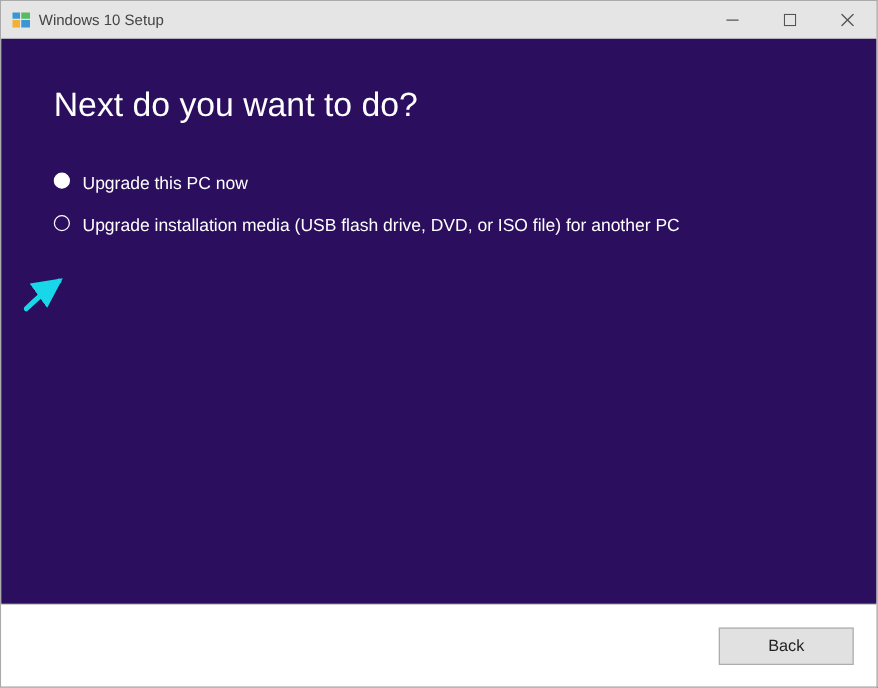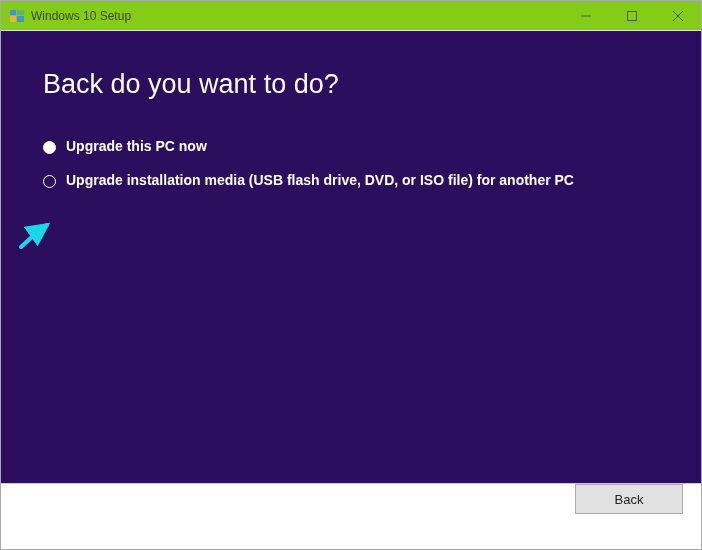--- a/index.html
+++ b/index.html
@@ -19,21 +19,21 @@
       width: 702px;
       height: 550px;
       border: 1px solid #aaa;
       display: flex;
       flex-direction: column;
       position: relative;
       background: #fff;
     }
     .titlebar {
       height: 30px;
-      background: #84cc16;
+      background: #e5e5e5;
       display: flex;
       align-items: center;
       padding-left: 8px;
       border-bottom: 1px solid #e0e0e0;
       color: #444;
       font-size: 12px;
     }
     .titlebar-icon {
       width: 16px;
       height: 16px;
@@ -79,44 +79,45 @@
       color: #fff;
       margin-bottom: 38px;
     }
     .radio-group {
       display: flex;
       flex-direction: column;
       gap: 18px;
     }
     .radio-item {
       display: flex;
-      align-items: flex-end;
+      align-items: flex-start;
       gap: 10px;
       font-size: 14px;
       color: #fff;
       cursor: pointer;
-      font-weight: 700;
+      font-weight: 400;
     }
     .radio-circle {
       width: 13px;
       height: 13px;
       border-radius: 50%;
       border: 1.5px solid #fff;
       flex: 0 0 auto;
       display: inline-block;
       position: relative;
     }
     .radio-circle.filled {
       background: #fff;
     }
     .footer {
       height: 66px;
       background: #fff;
       border-top: 1px solid #ccc;
       display: flex;
+      align-items: center;
       justify-content: flex-end;
       gap: 14px;
       padding-right: 18px;
     }
     .btn {
       min-width: 108px;
       height: 30px;
       background: #e1e1e1;
       border: 1px solid #adadad;
       color: #222;
@@ -164,21 +165,21 @@
         <svg width="10" height="10" viewBox="0 0 10 10">
             <line x1="0" y1="0" x2="10" y2="10" stroke="#555" stroke-width="1"></line>
             <line x1="10" y1="0" x2="0" y2="10" stroke="#555" stroke-width="1"></line>
           </svg>
       </div>
     </div>
   </div>
 
   <div class="content">
     <div class="content-inner">
-      <h1 class="heading">Back do you want to do?</h1>
+      <h1 class="heading">Next do you want to do?</h1>
       <div class="radio-group">
         <label class="radio-item">
           <span class="radio-circle filled"></span>
           <span>Upgrade this PC now</span>
         </label>
         <label class="radio-item">
           <span class="radio-circle"></span>
           <span>Upgrade installation media (USB flash drive, DVD, or ISO file) for another PC</span>
         </label>
       </div>

